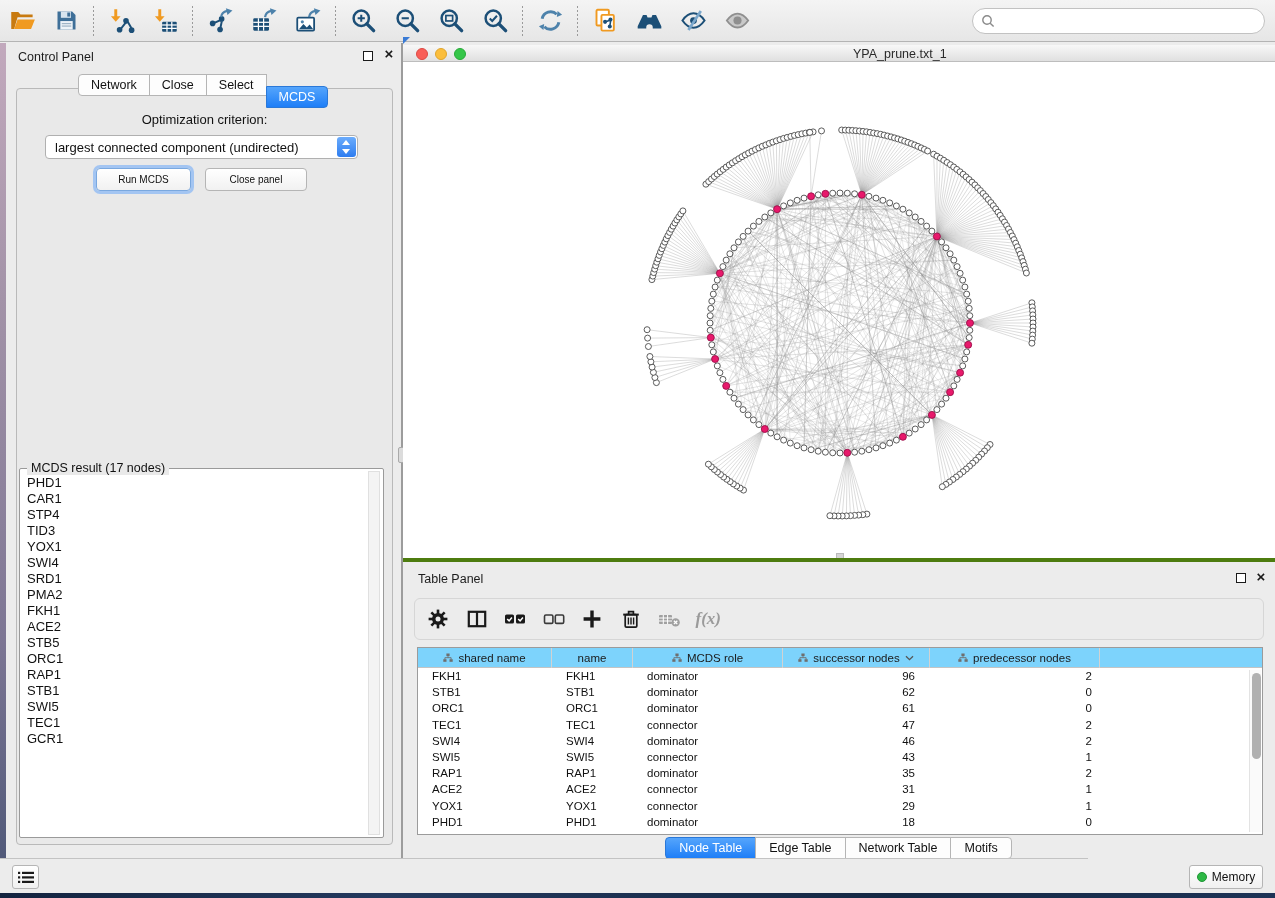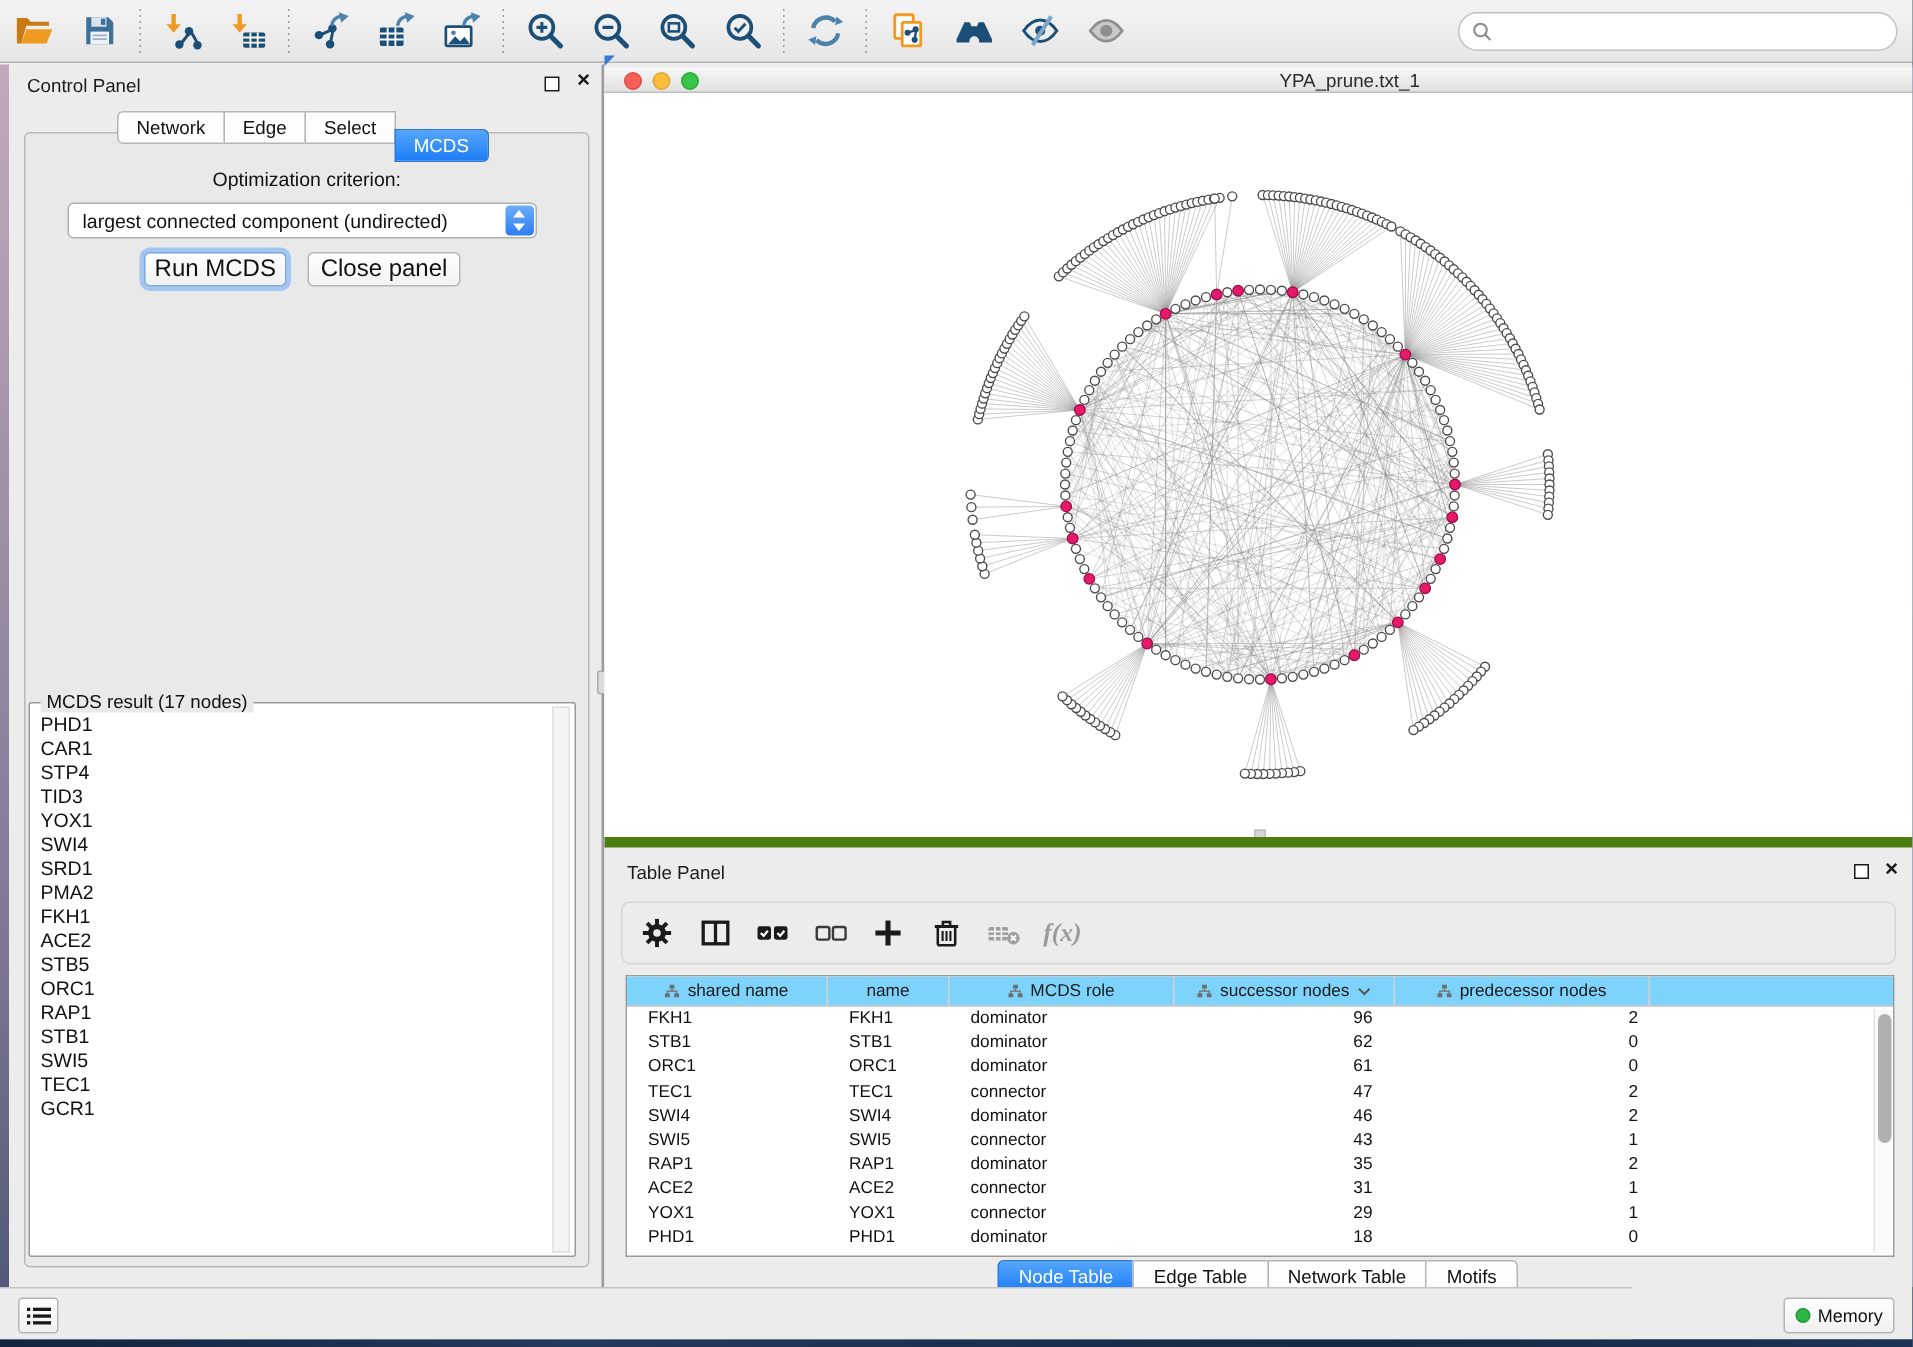--- a/index.html
+++ b/index.html
@@ -48,21 +48,21 @@
   .opt-label { position:absolute; left:0; top:23px; width:100%; text-align:center; font-size:13px; color:#111; }
   .dropdown { position:absolute; left:28px; top:46px; width:313px; height:24px; background:#fff;
               border:1px solid #b0b0b0; border-radius:4px; cursor:pointer; }
   .dd-text { position:absolute; left:9px; top:4px; font-size:13px; color:#111; white-space:nowrap; }
   .dd-stepper { position:absolute; right:1px; top:1px; width:19px; height:20px; border-radius:3px;
                 background:linear-gradient(#6bacfc,#2e7df0); }
   .dd-stepper i { position:absolute; left:5px; width:0; height:0; border-left:4.5px solid transparent;
                   border-right:4.5px solid transparent; }
   .dd-stepper .up { top:3px; border-bottom:5px solid #fff; }
   .dd-stepper .dn { bottom:3px; border-top:5px solid #fff; }
-  .btn { position:absolute; top:79px; height:23px; font-size:16px; color:#111;
+  .btn { position:absolute; top:79px; height:23px; font-size:10px; color:#111;
          background:linear-gradient(#ffffff,#f1f1f1); border:1px solid #b5b5b5; border-radius:4px; cursor:pointer; }
   .btn.run { left:79px; width:95px; border-color:#7aa8df; box-shadow:0 0 0 3px rgba(106,168,250,.55); }
   .btn.closep { left:188px; width:102px; }
   .fieldset { position:absolute; left:2px; top:379px; width:365px; height:370px;
               background:#fff; border:1px solid #9a9a9a; border-radius:2px; }
   .legend { position:absolute; left:7px; top:-8px; padding:0 4px; background:#e9e9e9;
             font-size:12.5px; color:#111; }
   .result-list { position:absolute; left:3px; top:6px; right:18px; bottom:3px; overflow:hidden; }
   .result-item { height:16px; line-height:16px; font-size:13px; color:#111; padding-left:4px; cursor:default; }
   .list-scroll-track { position:absolute; right:3px; top:2px; bottom:2px; width:12px;
@@ -83,21 +83,21 @@
                   background:linear-gradient(#f8f8f8,#e0e0e0); border-bottom:1px solid #bdbdbd; }
   .tl { position:absolute; top:2.5px; width:12px; height:12px; border-radius:50%; cursor:pointer; }
   .tl.red { left:13px; background:#f95e57; border:0.5px solid #dd4a44; }
   .tl.yellow { left:32px; background:#fbbe3c; border:0.5px solid #e0a52c; }
   .tl.green { left:51px; background:#35c649; border:0.5px solid #27aa38; }
   .net-title { position:absolute; left:450px; top:2px; font-size:12.5px; color:#2a2a2a; }
   .net-canvas { position:absolute; left:403px; top:62px; width:872px; height:496px; background:#fff; }
 
   
   .table-panel { position:absolute; left:403px; top:558px; width:872px; height:300px; background:#ececec;
-                 border-top:7px solid #4d7c0f; }
+                 border-top:4px solid #4d7c0f; }
   .tp-title { position:absolute; left:15px; top:10px; font-size:12.5px; color:#1c1c1c; }
   .table-panel .float-btn { left:833px; top:11px; } .table-panel .close-btn { left:851px; top:7px; }
   .tp-toolbar { position:absolute; left:11px; top:36px; width:850px; height:42px; background:#ececec;
                 border:1px solid #d6d6d6; border-radius:6px; display:flex; align-items:center;
                 padding-left:11px; gap:14.5px; }
   .tpbtn { width:24px; height:24px; display:flex; align-items:center; justify-content:flex-start; cursor:pointer;font-weight:bold; }
   .fx-label { font-style:italic; font-family:"Liberation Serif", serif; font-size:17px; color:#9b9b9b; }
   .tbl { position:absolute; left:14px; top:85px; width:846px; height:188px; background:#fff;
          border:1px solid #9b9b9b; overflow:hidden; }
   .tbl-head { display:flex; height:20px; background:#7dd3fc; border-bottom:1px solid #c4c4c4; }
@@ -312,21 +312,21 @@
     <div class="control-panel">
       <div class="cp-header">
         <span class="panel-title">Control Panel</span>
         <span class="float-btn">
             <span class="sq"></span>
           </span>
         <span class="close-btn">×</span>
       </div>
       <div class="cp-tabs" id="cp-tabs">
           <div class="tab">Network</div>
-          <div class="tab">Edge</div>
+          <div class="tab">Close</div>
           <div class="tab">Select</div>
           <div class="tab active">MCDS</div>
         </div>
       <div class="cp-pane">
         <div class="opt-label">Optimization criterion:</div>
         <div class="dropdown">
           <span class="dd-text">largest connected component (undirected)</span>
           <span class="dd-stepper">
               <i class="up"></i>
               <i class="dn"></i>

